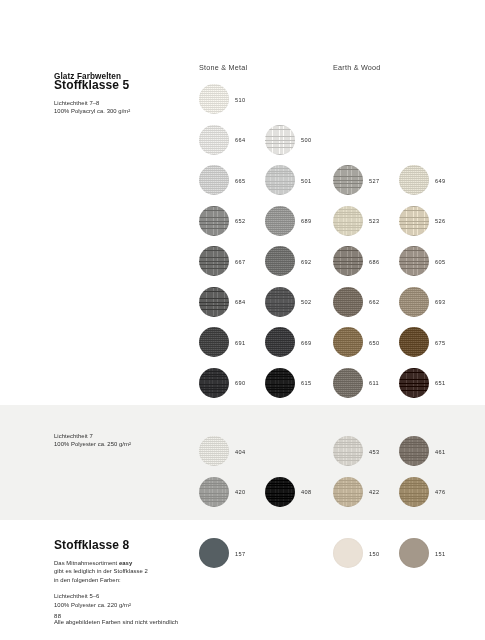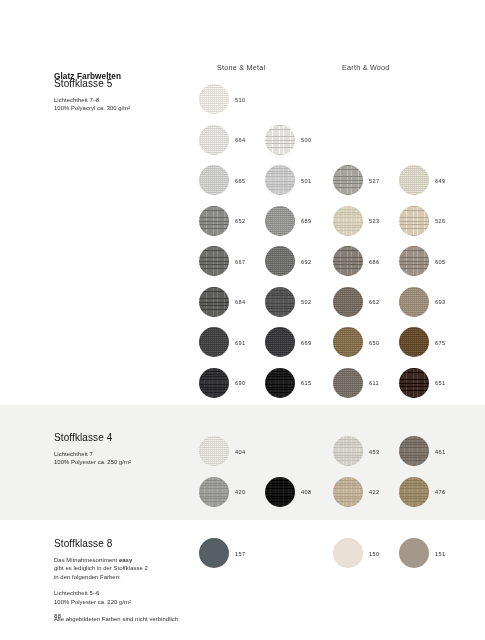--- a/index.html
+++ b/index.html
@@ -33,39 +33,39 @@
 
   
   .col-head {
     position: absolute;
     font-size: 7.2px;
     letter-spacing: 0.25px;
     color: #3a3a3a;
     font-weight: 400;
     white-space: nowrap;
   }
-  #head-stone { left: 217px; top: 63px; }
-  #head-earth { left: 333px; top: 63px; margin-left: 9px; }
+  #head-stone { left: 199px; top: 63px; }
+  #head-earth { left: 333px; top: 63px; }
 
   
   .left-col {
     position: absolute;
     left: 54px;
     width: 140px;
   }
   .brand-title {
     font-size: 8.2px;
     font-weight: bold;
     letter-spacing: 0.1px;
     color: #111;
     margin: 0 0 12px 0;
   }
   .sk-title {
-    font-size: 10px;
-    font-weight: normal;
+    font-size: 12px;
+    font-weight: bold;
     letter-spacing: 0.1px;
     color: #111;
     margin: 0 0 7px 0;
   }
   .sk-meta {
     font-size: 5.9px;
     line-height: 8.4px;
     color: #2d2d2d;
     margin: 0;
     letter-spacing: 0.05px;
@@ -140,21 +140,20 @@
     <p class="brand-title">Glatz Farbwelten</p>
   </div>
 
   <div class="left-col" id="block-sk5">
     <p class="sk-title">Stoffklasse 5</p>
     <p class="sk-meta">Lichtechtheit 7–8</p>
     <p class="sk-meta">100% Polyacryl ca. 300 g/m²</p>
   </div>
 
   <div class="left-col" id="block-sk4">
-    <p class="sk-title">Stoffklasse 4</p>
     <p class="sk-meta">Lichtechtheit 7</p>
     <p class="sk-meta">100% Polyester ca. 250 g/m²</p>
   </div>
 
   <div class="left-col" id="block-sk2">
     <p class="sk-title">Stoffklasse 8</p>
     <p class="sk-note"><span>Das Mitnahmesortiment </span><em>easy</em><br><span>gibt es lediglich in der Stoffklasse 2</span><br><span>in den folgenden Farben:</span></p>
     <p class="sk-meta">Lichtechtheit 5–6</p>
     <p class="sk-meta">100% Polyester ca. 220 g/m²</p>
     <p class="sk-disc">Alle abgebildeten Farben sind nicht verbindlich</p>

